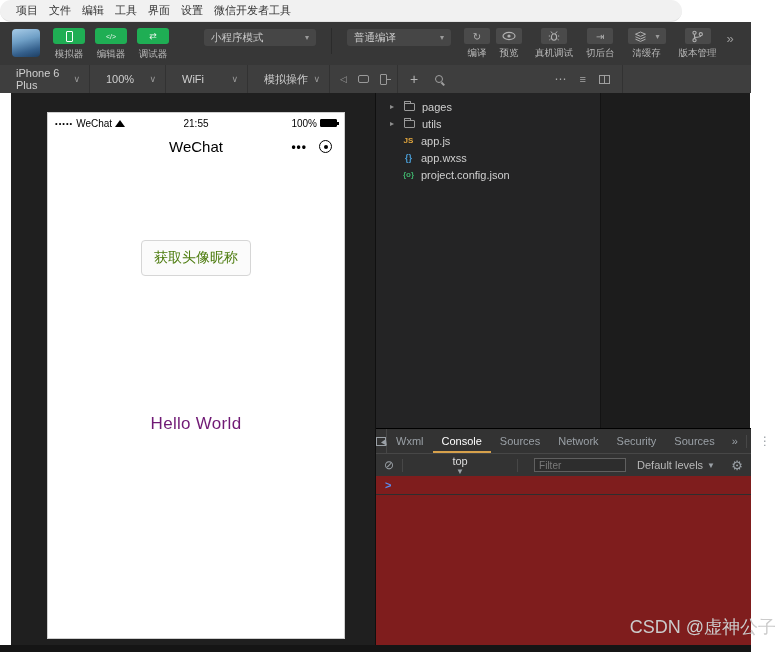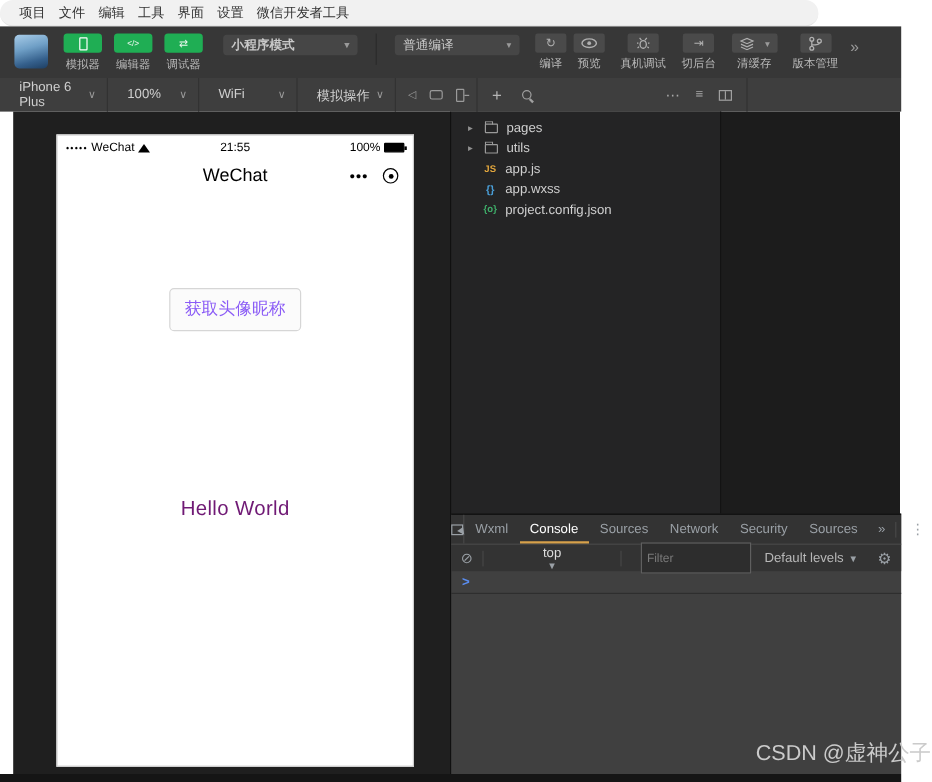--- a/index.html
+++ b/index.html
@@ -23,21 +23,21 @@
   .view-group { display:flex; }
   .tool-item { display:flex; flex-direction:column; align-items:center; width:42px; }
   .tool-icon { width:32px; height:16px; border-radius:3px; background:#1fae54; color:#eaf7ee;
     display:flex; align-items:center; justify-content:center; font-size:7px; }
   .phone-glyph { width:7px; height:11px; border:1px solid #fff; border-radius:1px; }
   .glyph-arrows { font-size:9px; }
   .tool-label { font-size:9.5px; color:#b9b9b9; margin-top:4px; white-space:nowrap; }
   .dropdown { height:17px; background:#464646; border-radius:3px; color:#c9c9c9;
     font-size:10.5px; display:flex; align-items:center; justify-content:space-between;
     padding:0 7px; margin-top:1px; }
-  .dd-mode { width:112px; margin-left:12px;font-weight:bold; }
+  .dd-mode { width:112px; margin-left:30px; }
   .dd-compile { width:104px; }
   .dd-caret { color:#9a9a9a; font-size:8px; margin-left:6px; }
   .tb-sep { width:1px; height:26px; background:#2b2b2b; margin:0 15px; }
   .action { display:flex; flex-direction:column; align-items:center; margin-left:13px; }
   .action.pair { margin-left:6px; }
   .action-icon { min-width:26px; height:16px; background:#4a4a4a; border-radius:2px;
     color:#b0b0b0; display:flex; align-items:center; justify-content:center;
     font-size:10px; padding:0 6px; gap:3px; }
   .action-label { font-size:9.5px; color:#b9b9b9; margin-top:3px; white-space:nowrap; }
   .more-btn { color:#9a9a9a; font-size:13px; margin:3px 0 0 10px; }
@@ -80,21 +80,21 @@
   .battery { width:17px; height:8px; background:#000; border:1px solid #000; border-radius:1px; position:relative; }
   .battery::after { content:''; position:absolute; right:-3px; top:1.5px; width:2px; height:3px; background:#000; }
   .nav-bar { height:27px; position:relative; display:flex; align-items:center; justify-content:center;
     font-size:15px; color:#000; }
   .nav-icons { position:absolute; right:12px; display:flex; align-items:center; gap:12px; }
   .capsule-dots { font-size:12px; font-weight:bold; letter-spacing:1px; color:#000; }
   .capsule-circle { width:13px; height:13px; border:1.5px solid #000; border-radius:50%; position:relative; }
   .capsule-circle::after { content:''; position:absolute; left:50%; top:50%; width:4px; height:4px;
     margin:-2px 0 0 -2px; border-radius:50%; background:#000; }
   .mp-button { display:block; margin:80px auto 0; padding:8px 12px; background:#fbfbfb;
-    border:1px solid #d6d6d6; border-radius:4px; font-size:14px; color:#8b5cf6;
+    border:1px solid #d6d6d6; border-radius:4px; font-size:14px; color:#4d7c0f;
     font-family:"Liberation Sans", sans-serif; }
   .hello { margin-top:138px; text-align:center; font-size:17px; color:#701a75; letter-spacing:0.3px; }
   
   .right-panel { position:absolute; left:375px; top:93px; width:375px; height:552px;
     background:#1c1c1c; border-left:1px solid #101010; }
   .file-tree { position:absolute; left:0; top:0; width:225px; height:335px;
     background:#242425; border-right:1px solid #131313; padding-top:5px; }
   .tree-row { display:flex; align-items:center; height:17px; font-size:11px; color:#cfcfcf; }
   .tree-row.folder { padding-left:14px; gap:5px; }
   .tree-row.file { padding-left:24px; gap:4px; }
@@ -102,42 +102,42 @@
   .folder-icon { width:11px; height:8px; border:1px solid #9a9a9a; border-radius:1px; position:relative; margin-right:2px; }
   .folder-icon::before { content:''; position:absolute; left:-1px; top:-3px; width:5px; height:2px;
     border:1px solid #9a9a9a; border-bottom:none; border-radius:1px 1px 0 0; }
   .file-icon { width:17px; text-align:center; font-weight:bold; }
   .fi-js { color:#e2a63d; font-size:8px; }
   .fi-json { color:#4a9fd8; font-size:9px; }
   .fi-wxss { color:#4a9fd8; font-size:6px; }
   .fi-config { color:#3fae6a; font-size:8px; }
   
   .debugger { position:absolute; left:0; top:335px; width:375px; height:217px;
-    background:#404040; border-top:1px solid #000; }
+    background:#7f1d1d; border-top:1px solid #000; }
   .dbg-tabs { height:24px; background:#333; display:flex; align-items:stretch; }
   .inspect-wrap { width:30px; display:flex; align-items:center; justify-content:center;
     border-right:1px solid #474747; }
   .inspect-box { width:10px; height:9px; border:1px solid #9aa0a6; position:relative; }
   .inspect-box::after { content:''; position:absolute; right:-4px; bottom:-4px;
     width:0; height:0; border:3px solid transparent; border-top:6px solid #9aa0a6;
     transform:rotate(-35deg); }
   .tab { padding:0 9px; font-size:11px; color:#9aa0a6; display:flex; align-items:center; }
   .tab.active { color:#fff; box-shadow:inset 0 -2px 0 #d7a14b; }
   .tab-overflow { color:#9aa0a6; font-size:11px; display:flex; align-items:center; padding:0 8px; }
   .dbg-tabs-right { margin-left:auto; display:flex; align-items:center; gap:12px; padding-right:9px; }
   .tabs-sep { width:1px; height:13px; background:#474747; }
   .kebab { color:#9aa0a6; font-size:12px; }
   .dbg-toolbar { height:23px; background:#333; border-top:1px solid #474747;
     display:flex; align-items:center; padding:0 8px; font-size:11px; }
   .block-icon { color:#9aa0a6; font-size:12px; }
   .tb2-sep { width:1px; height:13px; background:#474747; margin:0 8px; }
   .ctx-dd { display:flex; align-items:center; justify-content:space-between; width:98px; color:#ddd;flex-direction:column; }
   .ctx-caret { color:#9aa0a6; font-size:8px; }
   .filter-input { width:92px; height:14px; background:#2d2d2d; border:1px solid #5f5f5f;
-    color:#ccc; font-size:10px; padding:12px 4px; margin-left:8px; outline:none;
+    color:#ccc; font-size:10px; padding:0 4px; margin-left:8px; outline:none;
     font-family:"Liberation Sans", sans-serif; }
   .filter-input::placeholder { color:#7a7a7a; }
   .levels { color:#b8b8b8; margin-left:11px; display:flex; align-items:center; gap:4px; }
   .gear { margin-left:auto; color:#9aa0a6; font-size:13px; }
   .console-body { height:169px; }
   .prompt-row { height:19px; border-bottom:1px solid #2e2e2e; display:flex; align-items:center;
     padding-left:9px; font-size:11px; font-weight:bold; color:#5a8df0; }
   
   .footer { position:absolute; left:0; top:645px; width:751px; height:7px; background:#151515; }
   .watermark { position:absolute; top:615px; right:1px; font-size:18px; color:#cbcbcb; }

